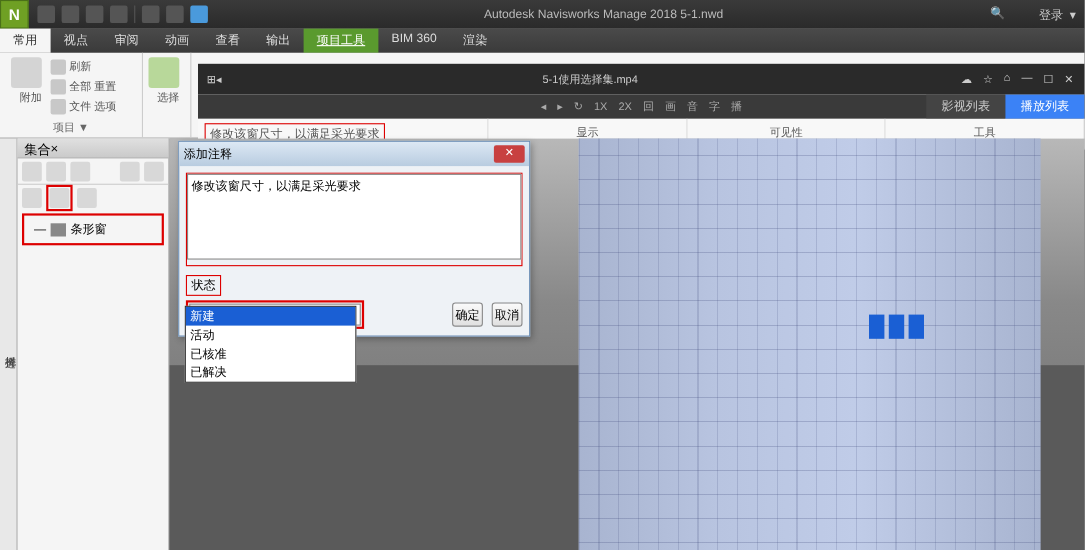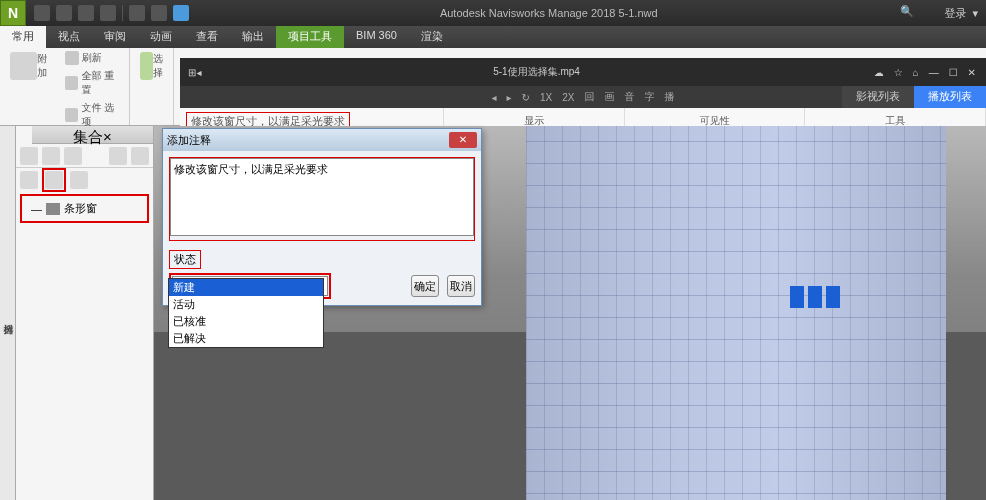--- a/index.html
+++ b/index.html
@@ -13,27 +13,27 @@
 .qat-sep { width: 1px; height: 16px; background: #555; }
 .title-center { flex: 1; text-align: center; color: #bbb; }
 .search-box { width: 160px; height: 18px; background: #fff; font-size: 11px; padding: 0 4px; font-style: italic; color: #888; line-height: 18px; margin-right: 8px; }
 .title-right { display: flex; gap: 6px; align-items: center; padding-right: 8px; color: #ccc; }
 .title-right-btn { width: 16px; height: 16px; }
 
 
 .menubar { height: 22px; background: linear-gradient(#4a4a4a,#3a3a3a); display: flex; font-size: 11px; }
 .menu-tab { padding: 3px 12px; color: #ddd; cursor: pointer; }
 .menu-tab.active { background: #f5f5f5; color: #333; }
-.menu-tab.green { background: #5a9a2e; color: #fff; }
+.menu-tab.green { background: #5a9a2e; color: #fff; text-decoration: underline; }
 
 
 .ribbon { height: 78px; background: #f5f5f5; display: flex; border-bottom: 1px solid #aaa; position: relative; }
 .ribbon-group { border-right: 1px solid #ccc; padding: 2px 6px; font-size: 10px; color: #555; display: flex; flex-direction: column; }
 .ribbon-group-label { text-align: center; font-size: 10px; color: #666; padding-top: 2px; }
-.ribbon-large-btn { display: flex; flex-direction: row; align-items: flex-start; padding: 2px 4px; }
+.ribbon-large-btn { display: flex; flex-direction: column; align-items: flex-end; padding: 2px 4px; }
 .ribbon-icon-lg { width: 28px; height: 28px; background: #d4d4d4; border-radius: 3px; margin-bottom: 2px; }
 .ribbon-small-row { display: flex; align-items: center; gap: 3px; font-size: 10px; padding: 1px 0; }
 .ribbon-icon-sm { width: 14px; height: 14px; background: #c8c8c8; border-radius: 2px; }
 
 
 .video-overlay { position: absolute; left: 180px; top: 58px; right: 0; height: 28px; background: #2a2a2a; display: flex; align-items: center; color: #ccc; font-size: 10px; }
 .video-toolbar { position: absolute; left: 180px; top: 86px; right: 0; height: 22px; background: #3a3a3a; display: flex; align-items: center; gap: 10px; padding: 0 10px; color: #aaa; font-size: 10px; justify-content: center; }
 .video-title { flex: 1; text-align: center; }
 
 
@@ -43,21 +43,21 @@
 .red-box-text { border: 1px solid #d00; padding: 1px 4px; display: inline-block; font-size: 11px; }
 .tabbar-right { position: absolute; right: 0; top: 86px; display: flex; height: 22px; font-size: 11px; }
 .tab-right { padding: 3px 14px; background: #444; color: #ccc; }
 .tab-right.active { background: #3b82f6; color: #fff; }
 
 
 .left-strip { position: absolute; left: 0; top: 126px; width: 16px; bottom: 0; background: #e8e8e8; writing-mode: vertical-rl; font-size: 10px; text-align: center; padding-top: 6px; color: #444; border-right: 1px solid #aaa; }
 
 
 .left-panel { position: absolute; left: 16px; top: 126px; width: 138px; bottom: 0; background: #f5f5f5; border-right: 1px solid #aaa; }
-.panel-header { height: 18px; background: linear-gradient(#e0e0e0,#cacaca); font-size: 15px; padding: 2px 6px; display: flex; justify-content: center; border-bottom: 1px solid #aaa; margin-left: 16px; }
+.panel-header { height: 18px; background: linear-gradient(#e0e0e0,#cacaca); font-size: 12px; padding: 2px 6px; display: flex; justify-content: flex-start; border-bottom: 1px solid #aaa; }
 .panel-toolbar { height: 24px; display: flex; align-items: center; gap: 4px; padding: 0 4px; border-bottom: 1px solid #ccc; }
 .tool-icon { width: 18px; height: 18px; background: #d8d8d8; border-radius: 2px; }
 .panel-toolbar2 { height: 24px; display: flex; align-items: center; gap: 4px; padding: 0 4px; }
 .red-box { border: 2px solid #d00; padding: 1px; }
 .tree-item { display: flex; align-items: center; gap: 4px; padding: 2px 4px; font-size: 11px; margin: 2px 4px; }
 .tree-icon { width: 14px; height: 12px; background: #888; }
 
 
 .viewport { position: absolute; left: 154px; top: 126px; right: 0; bottom: 0; background: linear-gradient(#b8b8b8 0%, #888 40%, #6a6a6a 100%); overflow: hidden; }
 .ground { position: absolute; left: 0; right: 0; bottom: 0; height: 45%; background: #5a5a5a; }

